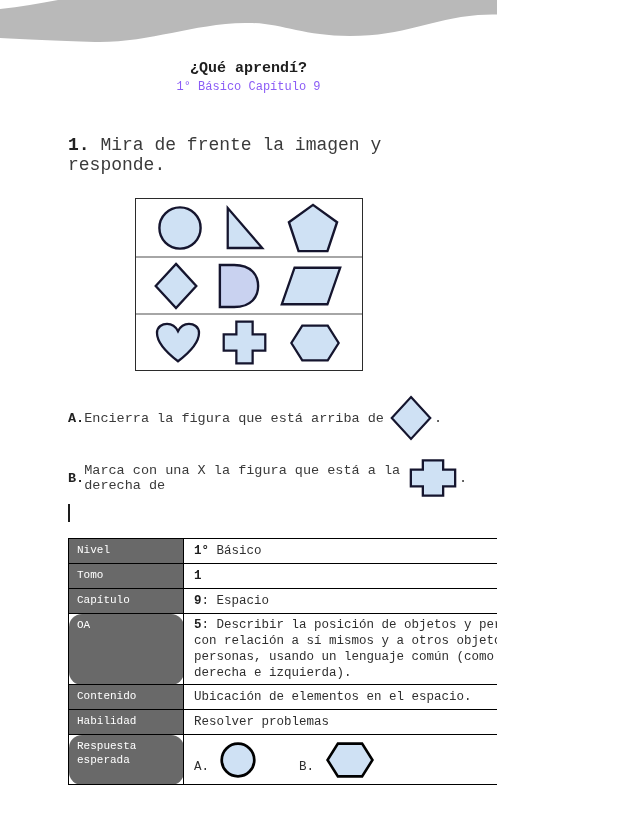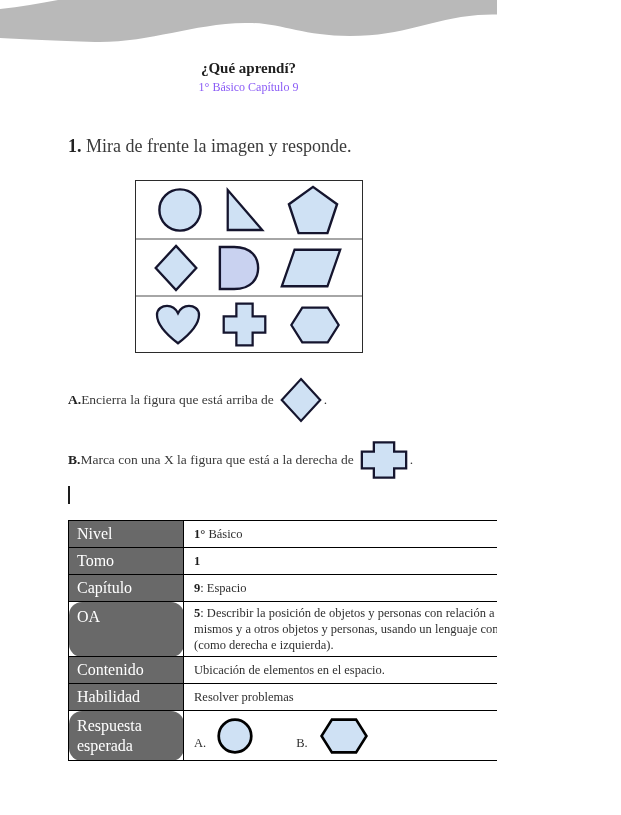--- a/index.html
+++ b/index.html
@@ -11,21 +11,21 @@
     --shape-stroke:#15152e;
     --text:#3a3a3a;
   }
   *{margin:0;padding:0;box-sizing:border-box;}
   html,body{background:#fff;}
   .page{
     position:relative;
     width:497px;height:815px;
     background:#fff;
     overflow:hidden;
-    font-family:Liberation Serif, serif;
+    font-family:Liberation Mono, monospace;
     color:var(--text);
   }
   .wave{position:absolute;top:0;left:0;width:621px;height:52px;display:block;}
   .wave path{fill:var(--wave-gray);}
   .title-block{margin-top:60px;text-align:center;}
   .title{font-size:15px;font-weight:bold;color:#1e1e1e;}
   .subtitle{font-size:12px;margin-top:3px;color:#8b5cf6;}
   .q1{margin:41px 40px 0 68px;font-size:18px;}
   .q1 b{color:#222;}
   .shape-grid{
@@ -54,21 +54,21 @@
     margin:16px 0 0 68px;width:484px;
     border-collapse:collapse;table-layout:fixed;
     font-size:12.5px;
   }
   table.meta th, table.meta td{
     border:1.2px solid #000;
   }
   table.meta th{
     width:115px;background:var(--table-header-bg);color:var(--table-header-text);
     font-weight:400;text-align:left;padding:3px 6px 3px 8px;
-    font-size:16px;line-height:1.25;vertical-align:middle;
+    font-size:11px;line-height:1.25;vertical-align:middle;
   }
   table.meta th.top{vertical-align:top;padding-top:5px;border-radius:13px;}
   table.meta td{
     background:#fff;color:#2f2f2f;padding:3px 8px 3px 10px;line-height:1.28;
     vertical-align:middle;
   }
   tr.h25{height:25px;} tr.h40{height:40px;} tr.h52{height:52px;} tr.h50{height:50px;}
   td .bld{font-weight:bold;color:#1e1e1e;}
   .answers{display:flex;align-items:flex-end;gap:10px;padding:2px 0;}
   .answers .ans-label{font-size:12.5px;color:#2f2f2f;padding-bottom:4px;}

